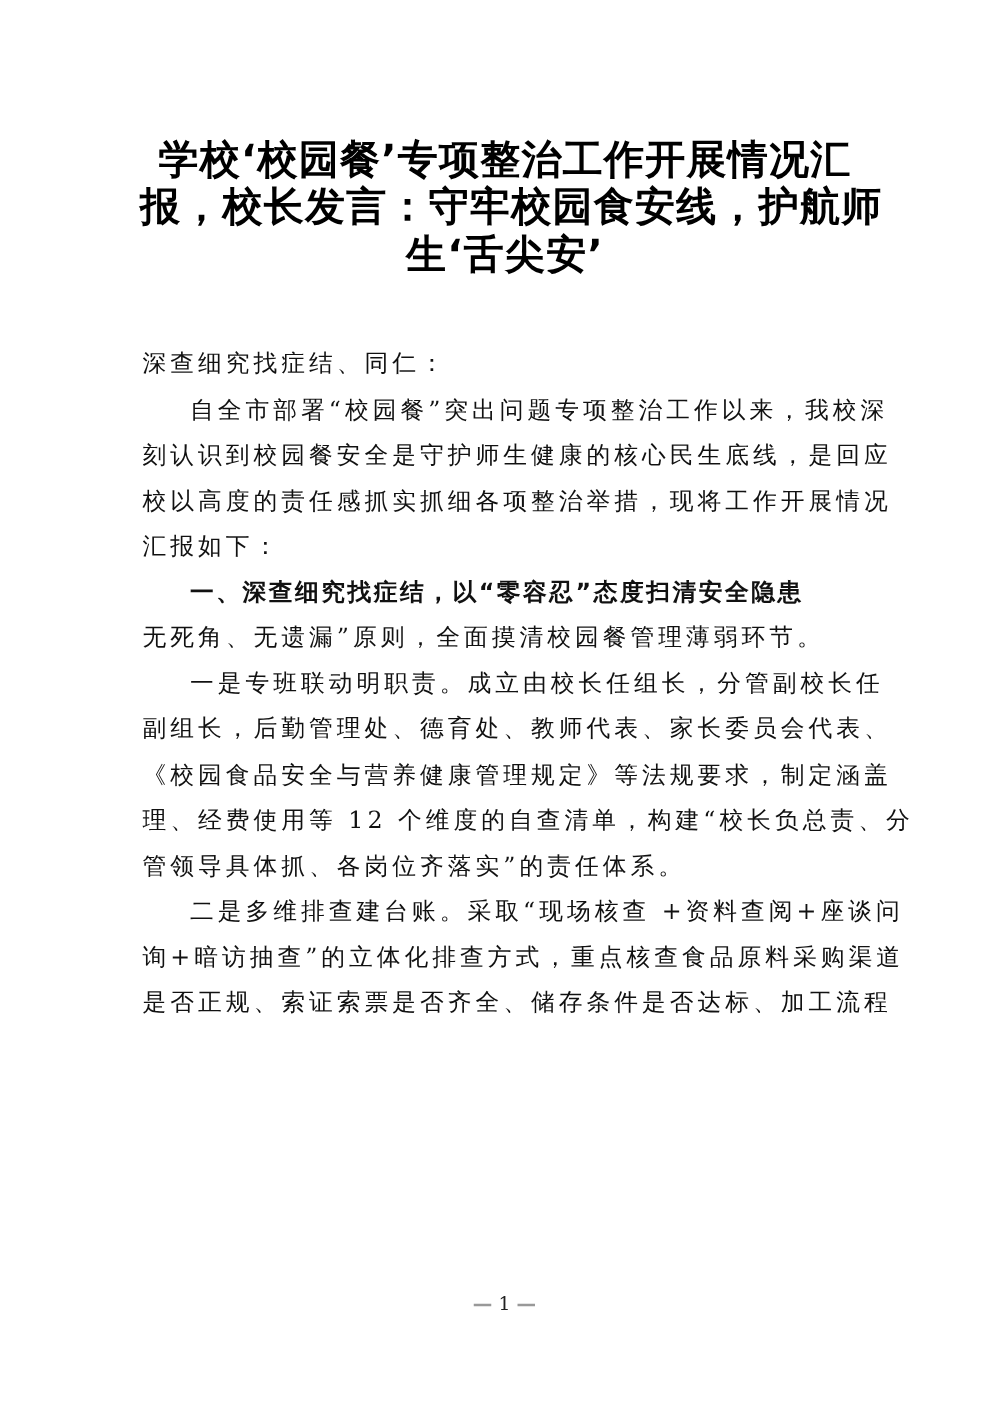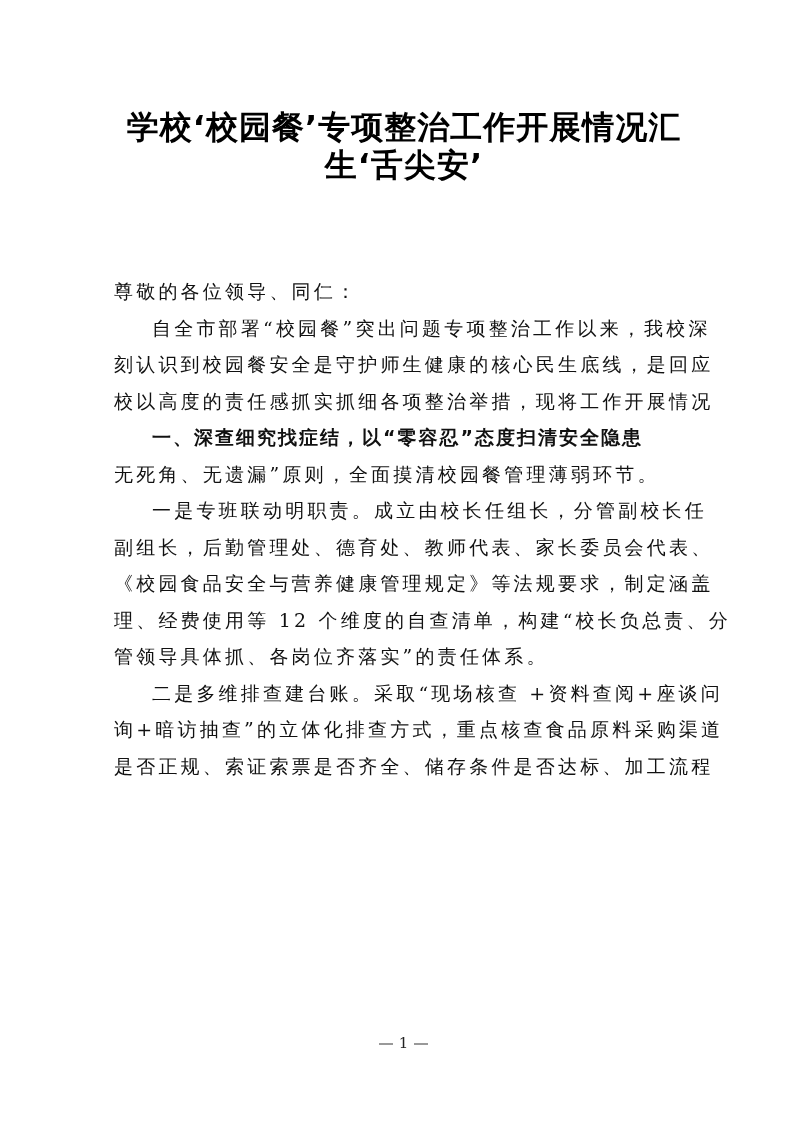--- a/index.html
+++ b/index.html
@@ -25,28 +25,30 @@
       font-family: "DejaVu Serif", serif; font-size: 15px; color: #222;
     }
     .pagenum .dash { display: inline-block; width: 14px; height: 2px; background: #999; vertical-align: middle; margin: 0 6px; }
   </style>
 </head>
 <body>
 
 <div class="page">
   <div class="title">
     <span class="tline">学校‘校园餐’专项整治工作开展情况汇</span>
+    <span class="tline">报，校长发言：守牢校园食安线，护航师</span>
     <span class="tline">生‘舌尖安’</span>
   </div>
 
   <div class="body" id="body">
-      <span class="line">尊敬的各位领导、同仁：</span>
+      <span class="line">深查细究找症结、同仁：</span>
       <span class="line indent">自全市部署“校园餐”突出问题专项整治工作以来，我校深</span>
       <span class="line">刻认识到校园餐安全是守护师生健康的核心民生底线，是回应</span>
       <span class="line">校以高度的责任感抓实抓细各项整治举措，现将工作开展情况</span>
+      <span class="line">汇报如下：</span>
       <span class="line indent heading">一、深查细究找症结，以“零容忍”态度扫清安全隐患</span>
       <span class="line">无死角、无遗漏”原则，全面摸清校园餐管理薄弱环节。</span>
       <span class="line indent">一是专班联动明职责。成立由校长任组长，分管副校长任</span>
       <span class="line">副组长，后勤管理处、德育处、教师代表、家长委员会代表、</span>
       <span class="line">《校园食品安全与营养健康管理规定》等法规要求，制定涵盖</span>
       <span class="line">理、经费使用等 12 个维度的自查清单，构建“校长负总责、分</span>
       <span class="line">管领导具体抓、各岗位齐落实”的责任体系。</span>
       <span class="line indent">二是多维排查建台账。采取“现场核查 +资料查阅+座谈问</span>
       <span class="line">询+暗访抽查”的立体化排查方式，重点核查食品原料采购渠道</span>
       <span class="line">是否正规、索证索票是否齐全、储存条件是否达标、加工流程</span>

